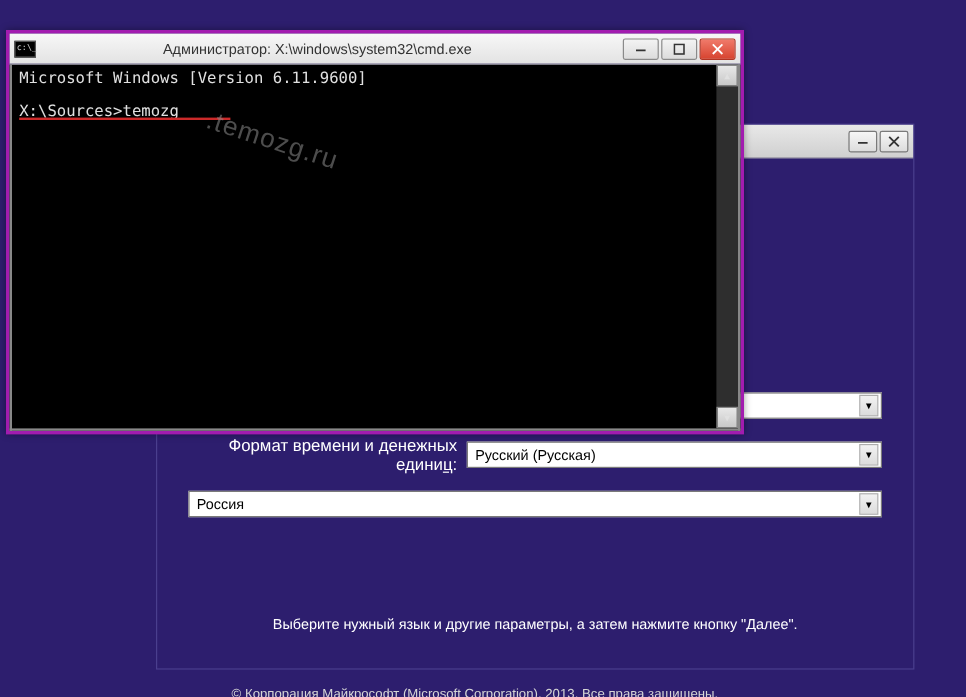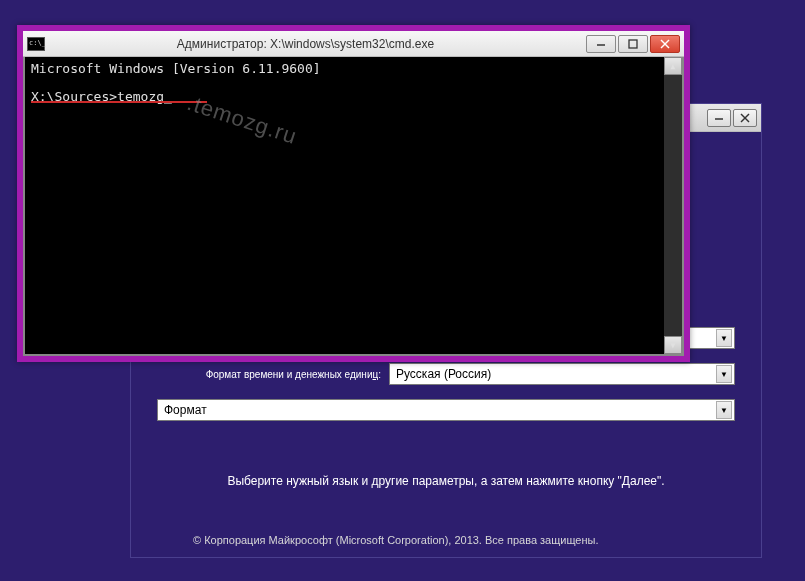--- a/index.html
+++ b/index.html
@@ -53,21 +53,21 @@
 
   .installer-row {
     display: flex;
     align-items: center;
     margin-top: 14px;
   }
   .installer-label {
     width: 232px;
     text-align: right;
     padding-right: 8px;
-    font-size: 10px;
+    font-size: 14px;
     color: #fff;
   }
   .installer-label u { text-decoration: underline; }
   .installer-select {
     flex: 1;
     height: 22px;
     background: #fff;
     border: 1px solid #7a7a7a;
     display: flex;
     align-items: center;
@@ -80,38 +80,38 @@
     width: 16px;
     height: 18px;
     background: linear-gradient(#f2f2f2,#dcdcdc);
     border: 1px solid #adadad;
     display:flex; align-items:center; justify-content:center;
     font-size:8px;
   }
 
   .installer-msg {
     text-align: center;
-    margin-top: 53px;
+    margin-top: 82px;
     font-size: 12px;
   }
   .installer-copy {
     margin-top: 46px;
     font-size: 11px;
     color: #d6d6d6;
     padding-left: 36px;
   }
 
   
   .cmd-window {
     position: absolute;
-    left: 17px;
+    left: 5px;
     top: 25px;
-    width: 673px;
+    width: 615px;
     height: 337px;
-    border: 6px solid #a21caf;
+    border: 3px solid #a21caf;
     box-shadow: 0 0 6px rgba(0,0,0,0.4);
   }
   .cmd-titlebar {
     height: 26px;
     background: linear-gradient(#f7f7f7,#e3e3e3);
     border-bottom: 1px solid #bbb;
     display: flex;
     align-items: center;
     padding: 0 4px;
   }
@@ -215,28 +215,28 @@
         <span></span>
         <span class="arrow">▼</span>
       </div>
     </div>
 
     <div class="installer-row">
       <div class="installer-label">
         <span>Формат времени и денежных едини</span><u>ц</u><span>:</span>
       </div>
       <div class="installer-select">
-        <span>Русская (Россия)</span>
+        <span>Русский (Русская)</span>
         <span class="arrow">▼</span>
       </div>
     </div>
 
     <div class="installer-row">
       <div class="installer-select">
-        <span>Формат</span>
+        <span>Россия</span>
         <span class="arrow">▼</span>
       </div>
     </div>
 
     <div class="installer-msg">Выберите нужный язык и другие параметры, а затем нажмите кнопку "Далее".</div>
     <div class="installer-copy">© Корпорация Майкрософт (Microsoft Corporation), 2013. Все права защищены.</div>
 
   </div>
 </div>
 

